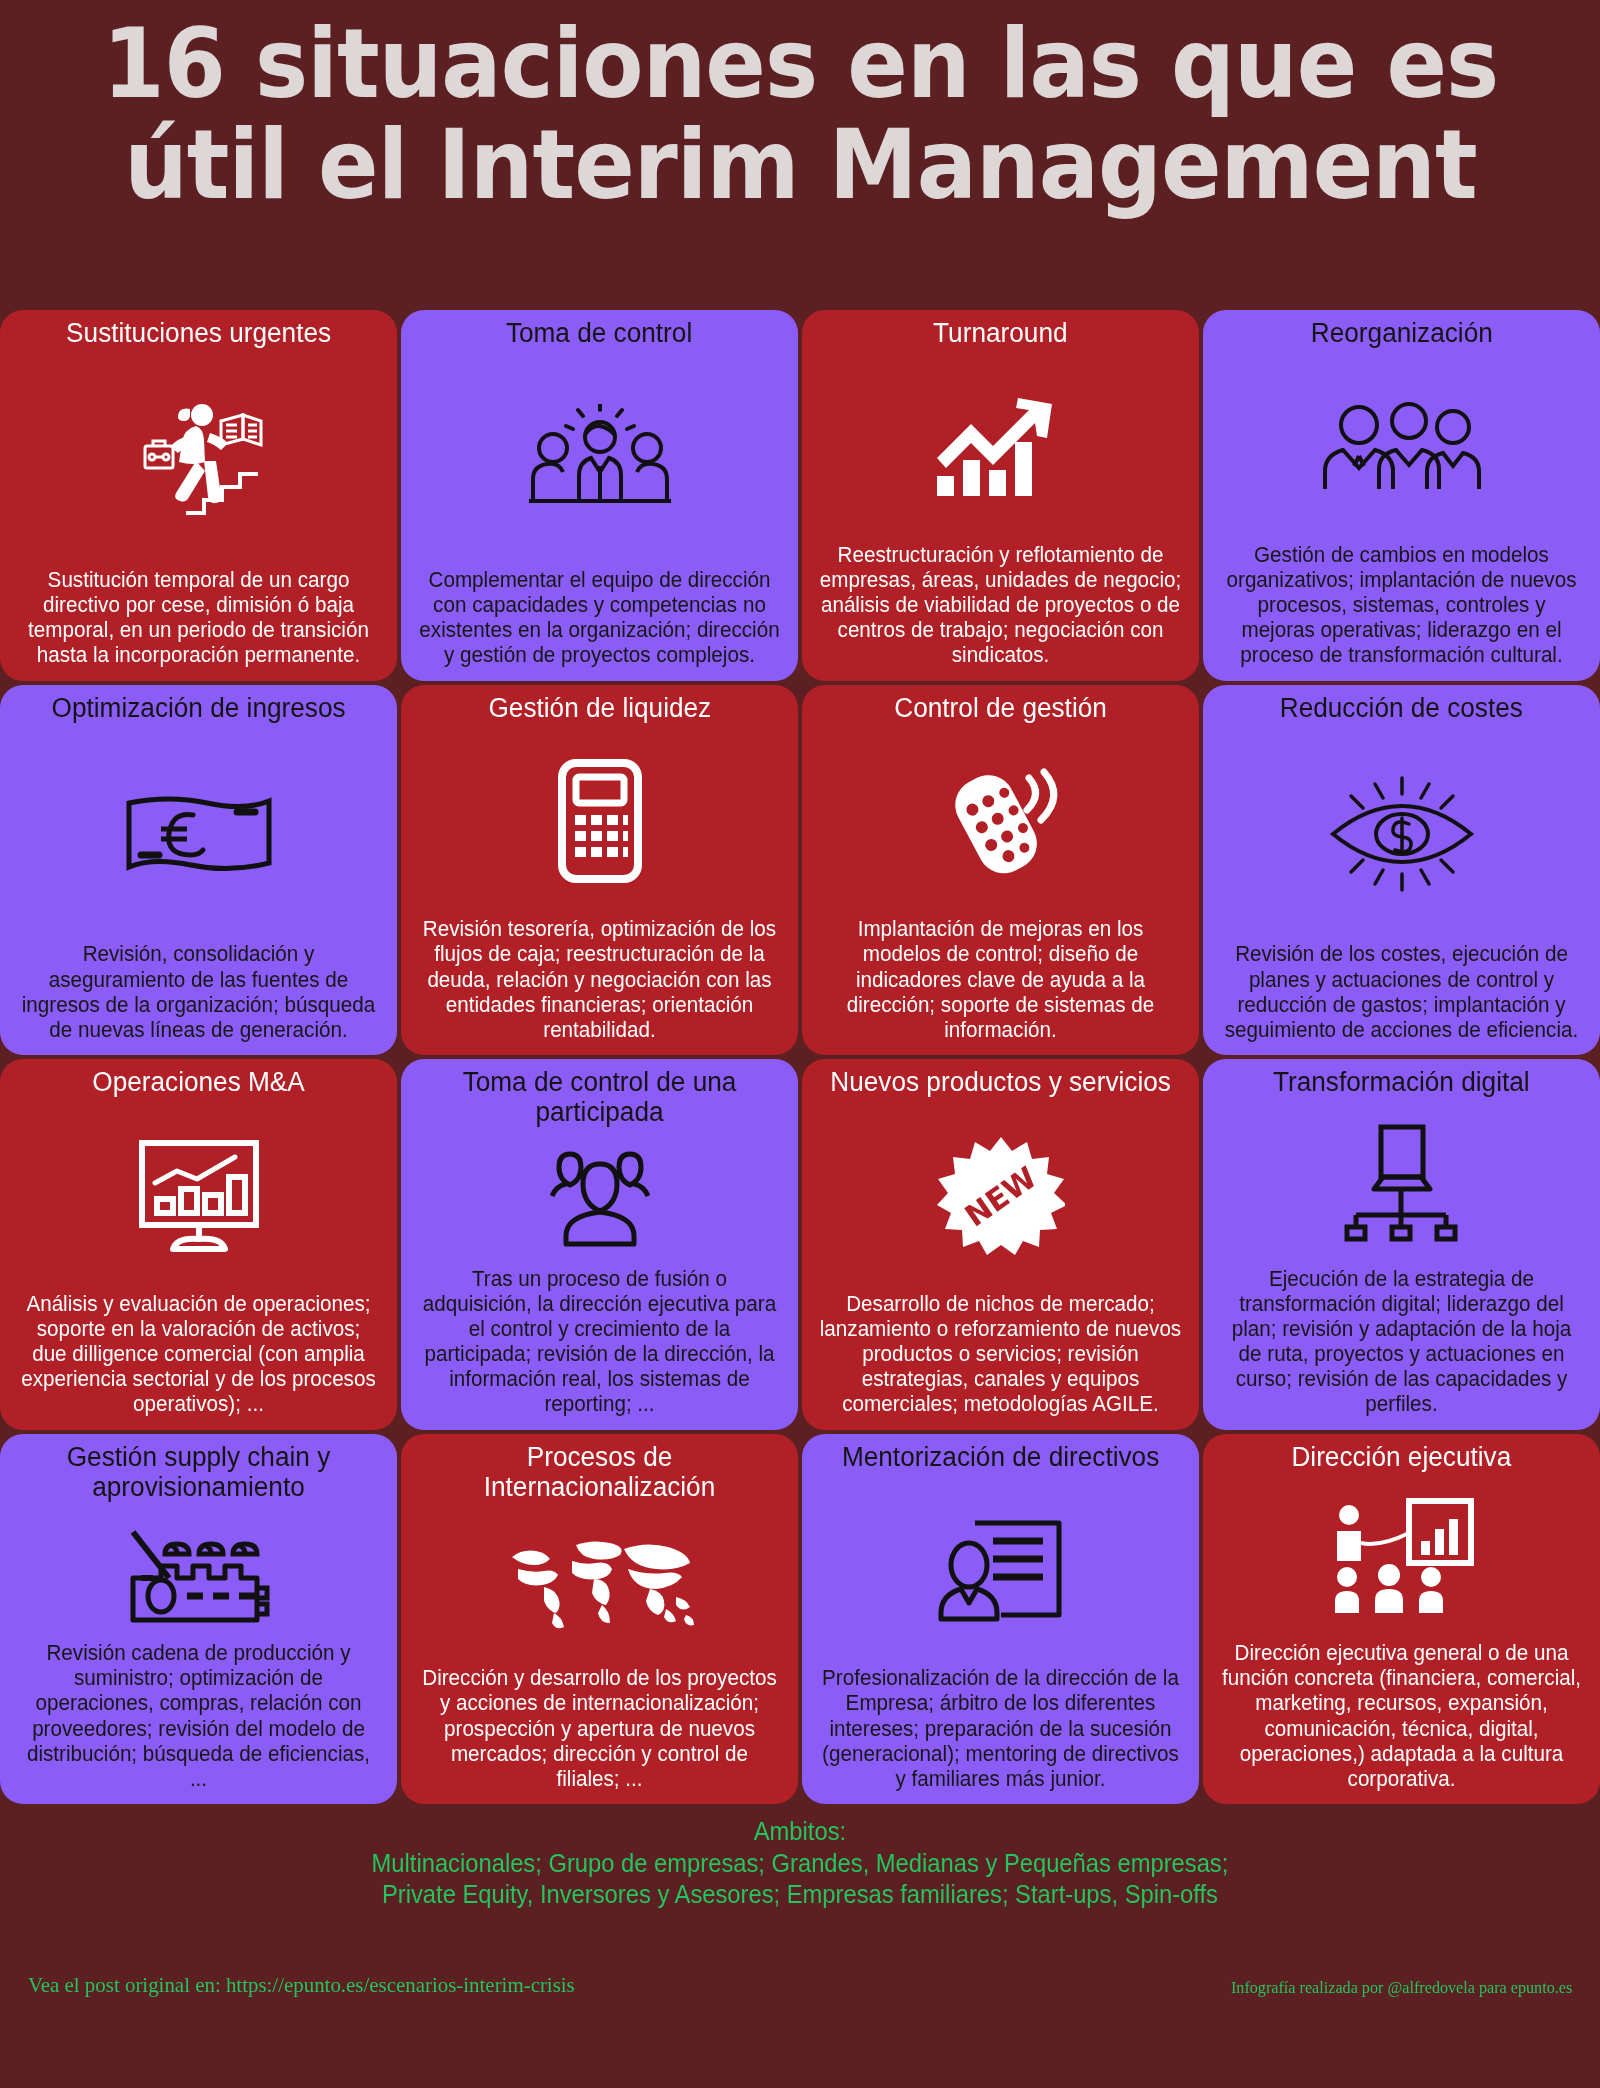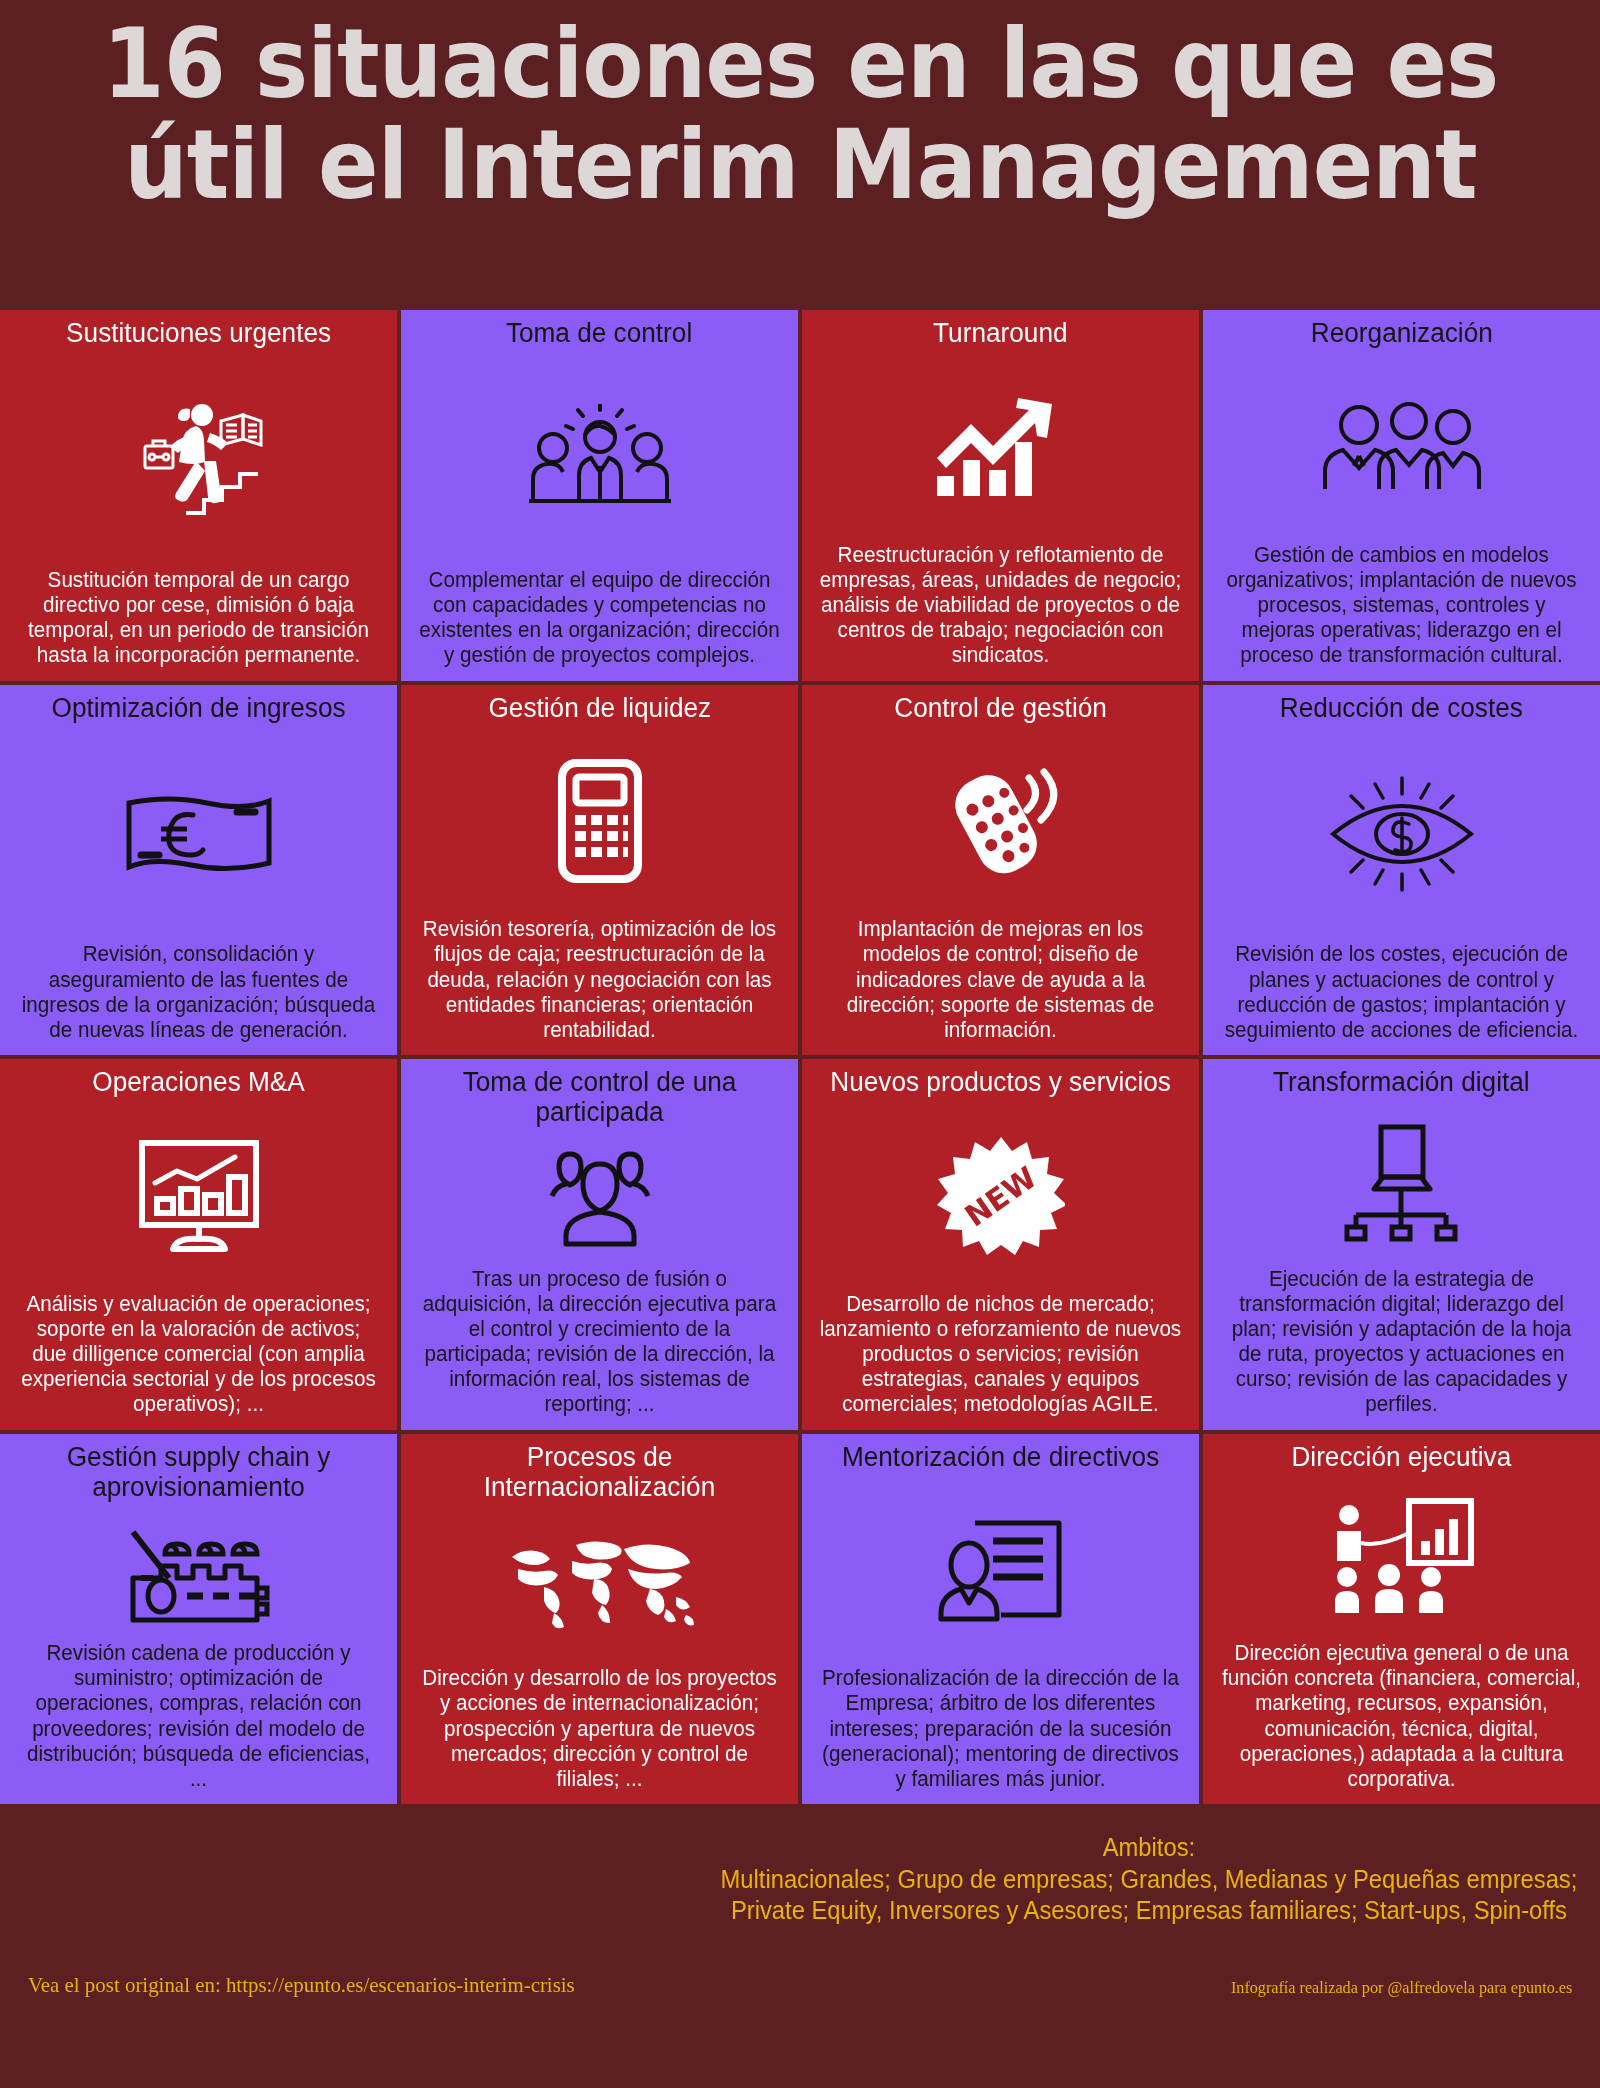--- a/index.html
+++ b/index.html
@@ -51,20 +51,21 @@
     padding: 0 0 0 0;
     background: #5c2022;
   }
   .card {
     position: relative;
     display: flex;
     flex-direction: column;
     align-items: center;
     padding: 8px 10px 10px 10px;
     overflow: hidden;
+    border-radius: 23px;
   }
   .card.red   { background: #b12026; }
   .card.light { background: #8b5cf6; }
 
   .card-title {
     font-size: 27px;
     line-height: 1.12;
     text-align: center;
     font-weight: 400;
     letter-spacing: 0px;
@@ -93,26 +94,26 @@
     width: 100%;
     padding-bottom: 2px;
   }
   .card.red   .card-body { color: #ffffff; }
   .card.light .card-body { color: #171717; }
 
   
   .footer {
     height: 208px;
     background: #5c2022;
-    color: #eab308;
+    color: #22c55e;
     position: relative;
     display: flex;
     flex-direction: column;
-    align-items: flex-end;
-    padding-top: 28px;
+    align-items: center;
+    padding-top: 12px;
   }
   .footer .ambitos {
     text-align: center;
     font-size: 25px;
     line-height: 1.26;
     transform: scaleX(0.95);
     white-space: pre-line;
   }
   .footer .bottom-row {
     position: absolute;

